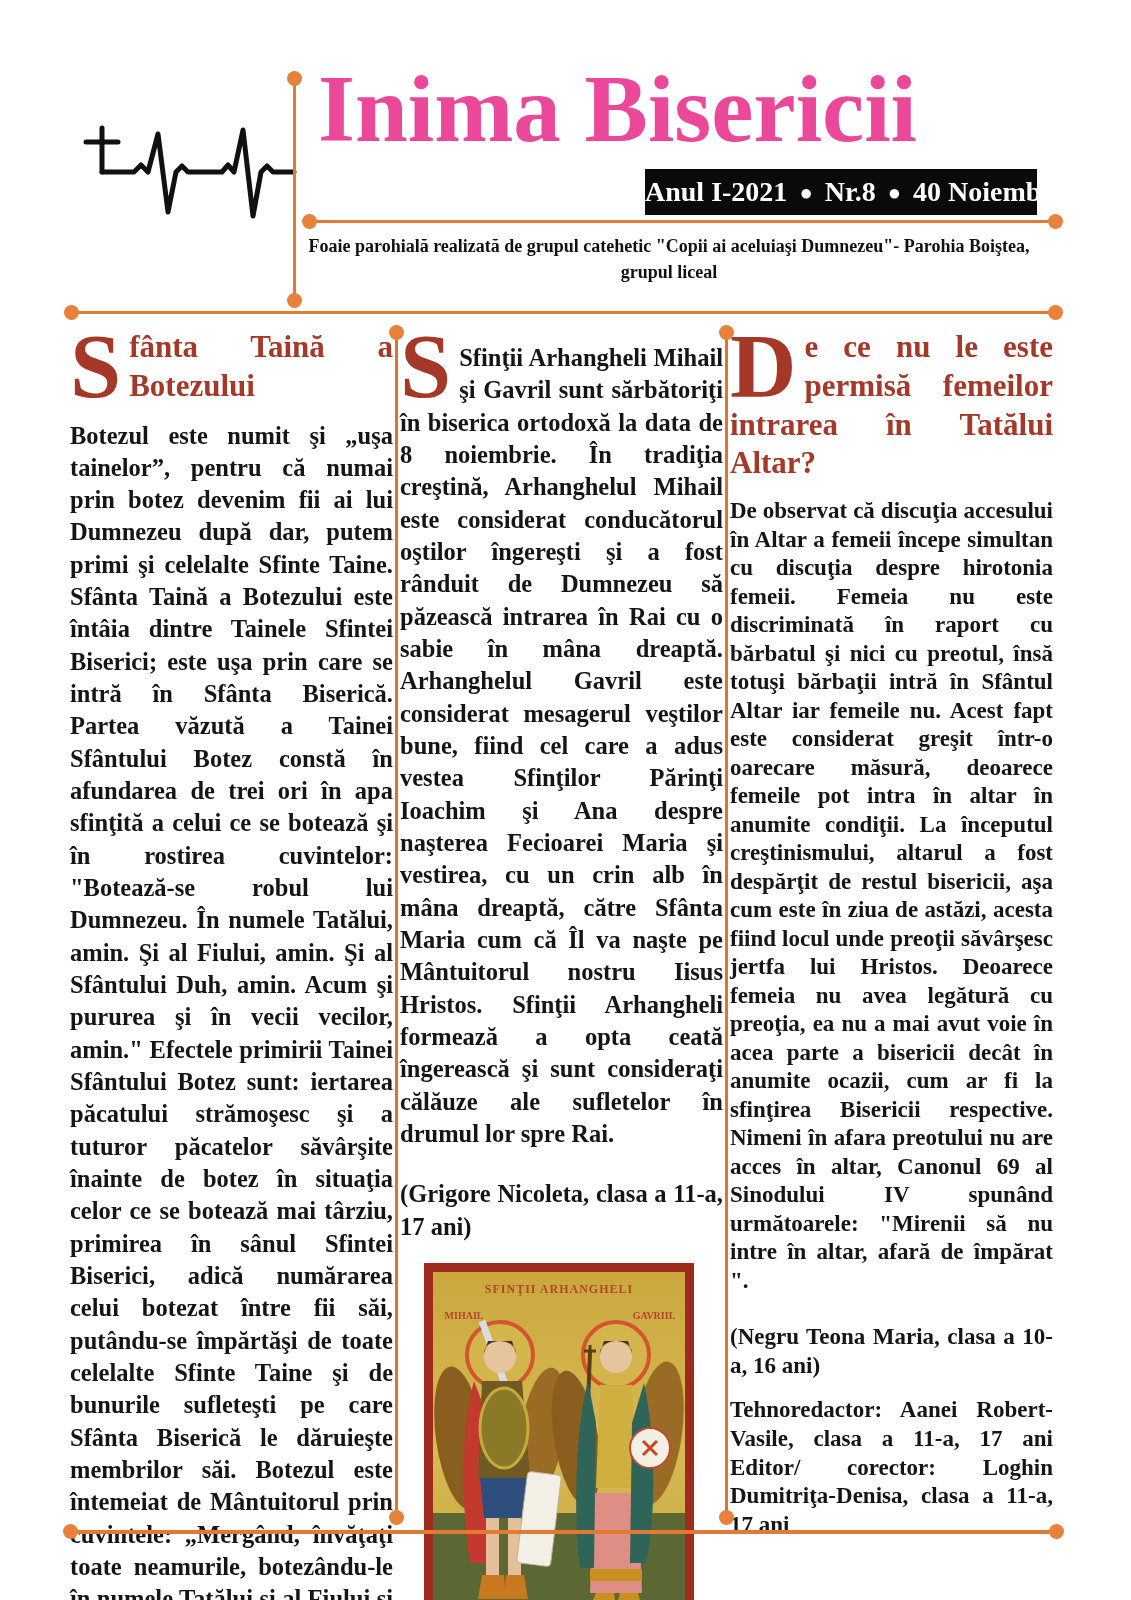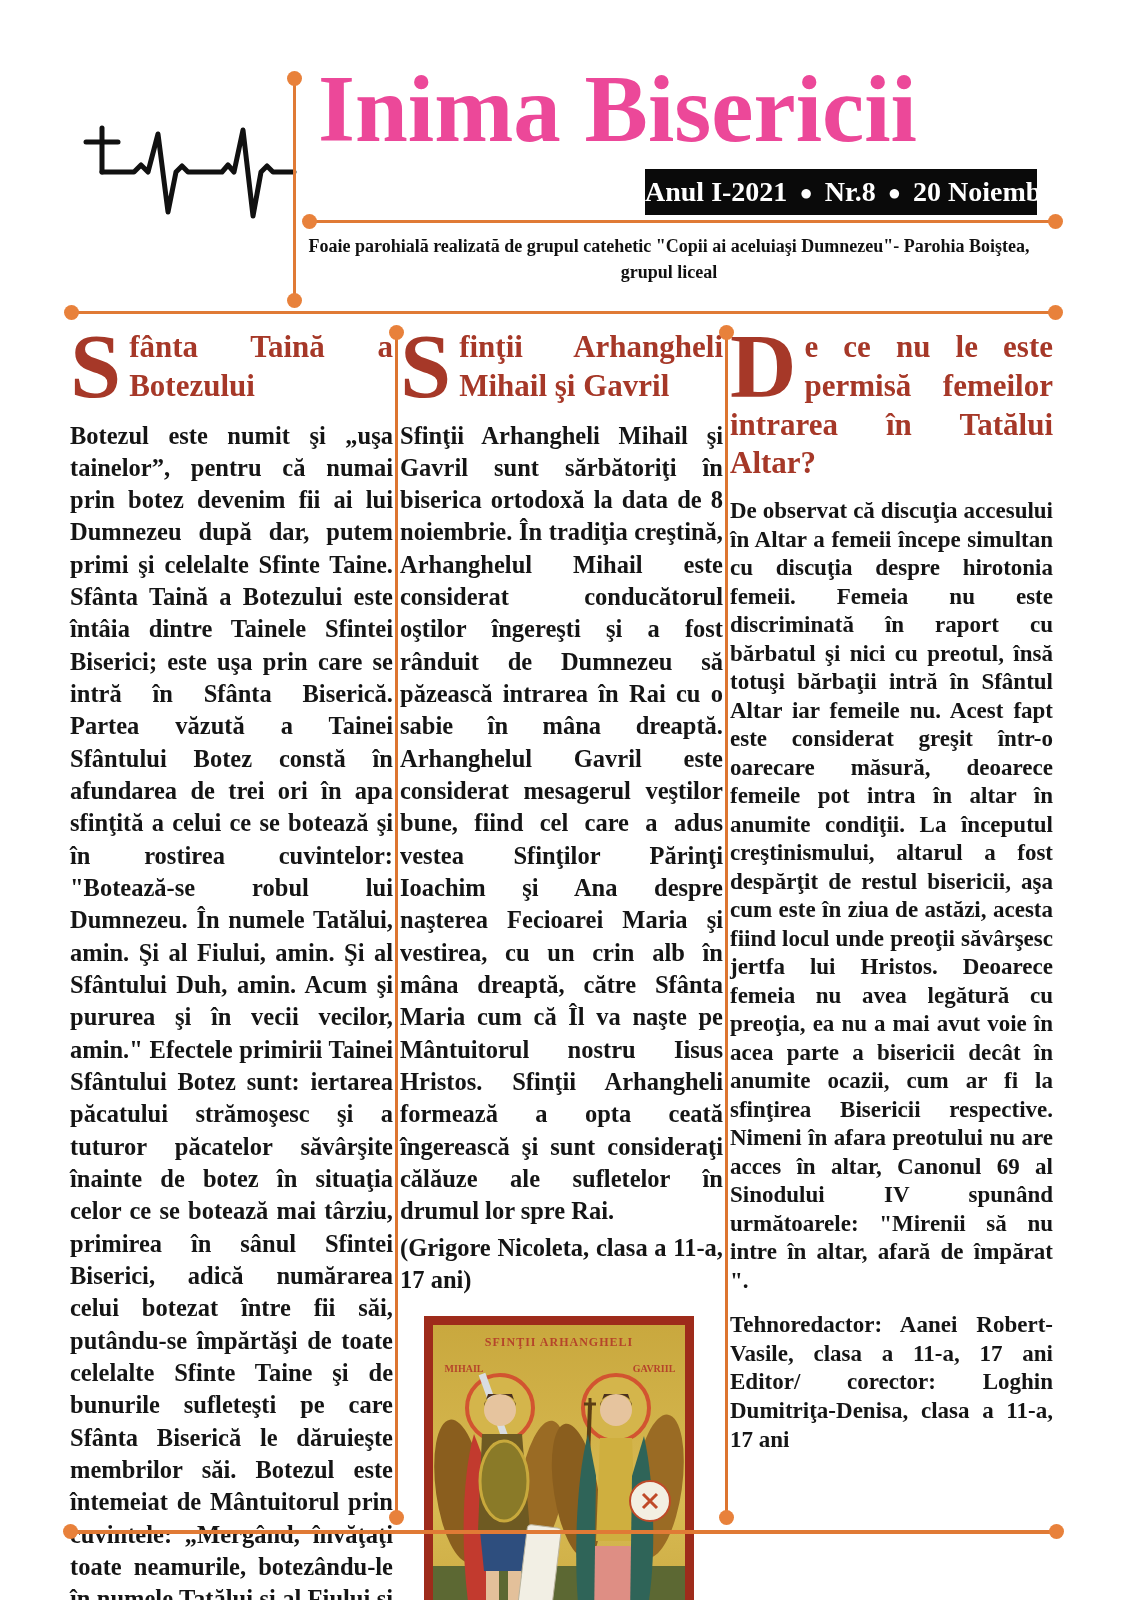--- a/index.html
+++ b/index.html
@@ -26,21 +26,21 @@
   .columns{position:absolute;left:70px;top:328px;width:990px;display:flex;}
   .col{width:323px;}
   .divider{width:3px;background:#DD7530;height:1190px;margin:2px 2px 0 2px;position:relative;flex:none;}
   .divider .dot{left:-6px;}
   .article-title{margin:0;font-size:31px;line-height:1.25;font-weight:bold;color:#A63828;
         text-align:justify;}
   .dropcap{float:left;font-size:92px;line-height:0.76;padding:4px 8px 0 0;color:#A63828;font-weight:bold;}
   .body-text{margin:14px 0 0 0;font-weight:bold;color:#151515;text-align:justify;}
   .col-a .body-text,.col-b .body-text{font-size:24.5px;line-height:1.32;}
   .col-c .body-text{font-size:23px;line-height:1.24;}
-  .attribution{margin-top:4px;}
+  .attribution{margin-top:28px;}
   .credits{margin-top:16px;}
 
   
   .icon-figure{margin:20px 0 0 24px;width:270px;height:372px;display:block;}
 
   
   .logo{position:absolute;left:78px;top:120px;}
 </style>
 </head>
 <body>
@@ -59,21 +59,21 @@
   <div class="dot" style="left:287px;top:71px;"></div>
   <div class="dot" style="left:287px;top:293px;"></div>
 
   <div class="masthead-title">Inima Bisericii</div>
 
   <div class="issue-bar">
     <span>Anul I-2021</span>
     <span class="bullet">●</span>
     <span>Nr.8</span>
     <span class="bullet">●</span>
-    <span>20 Noiembrie</span>
+    <span>40 Noiembrie</span>
   </div>
 
   <div class="hline" style="left:308px;top:220px;width:748px;"></div>
   <div class="dot" style="left:302px;top:214px;"></div>
   <div class="dot" style="left:1048px;top:214px;"></div>
 
   <div class="subtitle">Foaie parohială realizată de grupul catehetic "Copii ai aceluiaşi Dumnezeu"- Parohia Boiştea, grupul liceal</div>
 
   <div class="hline" style="left:70px;top:311px;width:988px;"></div>
   <div class="dot" style="left:64px;top:305px;"></div>
@@ -89,21 +89,21 @@
 
     </div>
 
     <div class="divider">
       <div class="dot" style="top:-5px;"></div>
       <div class="dot" style="bottom:-5px;"></div>
     </div>
 
     <div class="col col-b">
       <h2 class="article-title">
-        <span class="dropcap">S</span><span>finţii Arhangheli Mihail şi Gavril</span>
+        <span class="dropcap">S</span>
       </h2>
       <p class="body-text">Sfinţii Arhangheli Mihail şi Gavril sunt sărbătoriţi în biserica ortodoxă la data de 8 noiembrie. În tradiţia creştină, Arhanghelul Mihail este considerat conducătorul oştilor îngereşti şi a fost rânduit de Dumnezeu să păzească intrarea în Rai cu o sabie în mâna dreaptă. Arhanghelul Gavril este considerat mesagerul veştilor bune, fiind cel care a adus vestea Sfinţilor Părinţi Ioachim şi Ana despre naşterea Fecioarei Maria şi vestirea, cu un crin alb în mâna dreaptă, către Sfânta Maria cum că Îl va naşte pe Mântuitorul nostru Iisus Hristos. Sfinţii Arhangheli formează a opta ceată îngerească şi sunt consideraţi călăuze ale sufletelor în drumul lor spre Rai.</p>
       <p class="body-text attribution">(Grigore Nicoleta, clasa a 11-a, 17 ani)</p>
 
       <svg class="icon-figure" viewBox="0 0 270 372">
         <defs>
           <linearGradient id="gold" x1="0" y1="0" x2="0" y2="1">
             <stop offset="0" stop-color="#C9A83E"></stop>
             <stop offset="0.5" stop-color="#D8BA52"></stop>
             <stop offset="1" stop-color="#C4A23A"></stop>
@@ -160,20 +160,21 @@
     <div class="divider">
       <div class="dot" style="top:-5px;"></div>
       <div class="dot" style="bottom:-5px;"></div>
     </div>
 
     <div class="col col-c">
       <h2 class="article-title">
         <span class="dropcap">D</span><span>e ce nu le este permisă femeilor intrarea în Tatălui Altar?</span>
       </h2>
       <p class="body-text">De observat că discuţia accesului în Altar a femeii începe simultan cu discuţia despre hirotonia femeii. Femeia nu este discriminată în raport cu bărbatul şi nici cu preotul, însă totuşi bărbaţii intră în Sfântul Altar iar femeile nu. Acest fapt este considerat greşit într-o oarecare măsură, deoarece femeile pot intra în altar în anumite condiţii. La începutul creştinismului, altarul a fost despărţit de restul bisericii, aşa cum este în ziua de astăzi, acesta fiind locul unde preoţii săvârşesc jertfa lui Hristos. Deoarece femeia nu avea legătură cu preoţia, ea nu a mai avut voie în acea parte a bisericii decât în anumite ocazii, cum ar fi la sfinţirea Bisericii respective. Nimeni în afara preotului nu are acces în altar, Canonul 69 al Sinodului IV spunând următoarele: "Mirenii să nu intre în altar, afară de împărat ".</p>
+      <p class="body-text attribution">(Negru Teona Maria, clasa a 10-a, 16 ani)</p>
       <p class="body-text credits">Tehnoredactor: Aanei Robert-Vasile, clasa a 11-a, 17 ani Editor/ corector: Loghin Dumitriţa-Denisa, clasa a 11-a, 17 ani</p>
     </div>
 
   </div>
 
   <div class="hline" style="left:70px;top:1530px;width:988px;height:4px;"></div>
   <div class="dot" style="left:63px;top:1524px;"></div>
   <div class="dot" style="left:1049px;top:1524px;"></div>
 
 </div>

